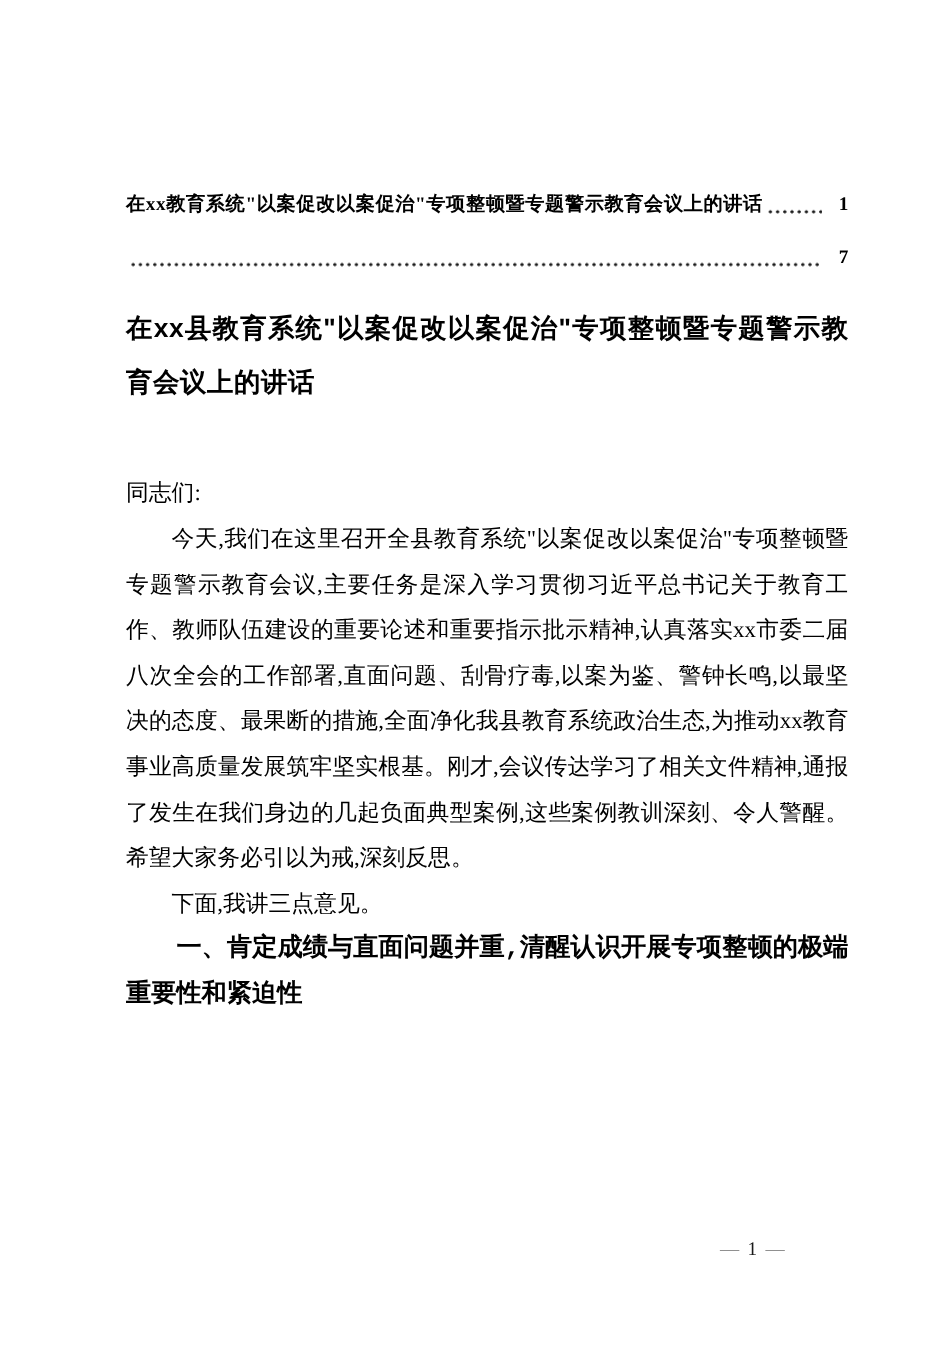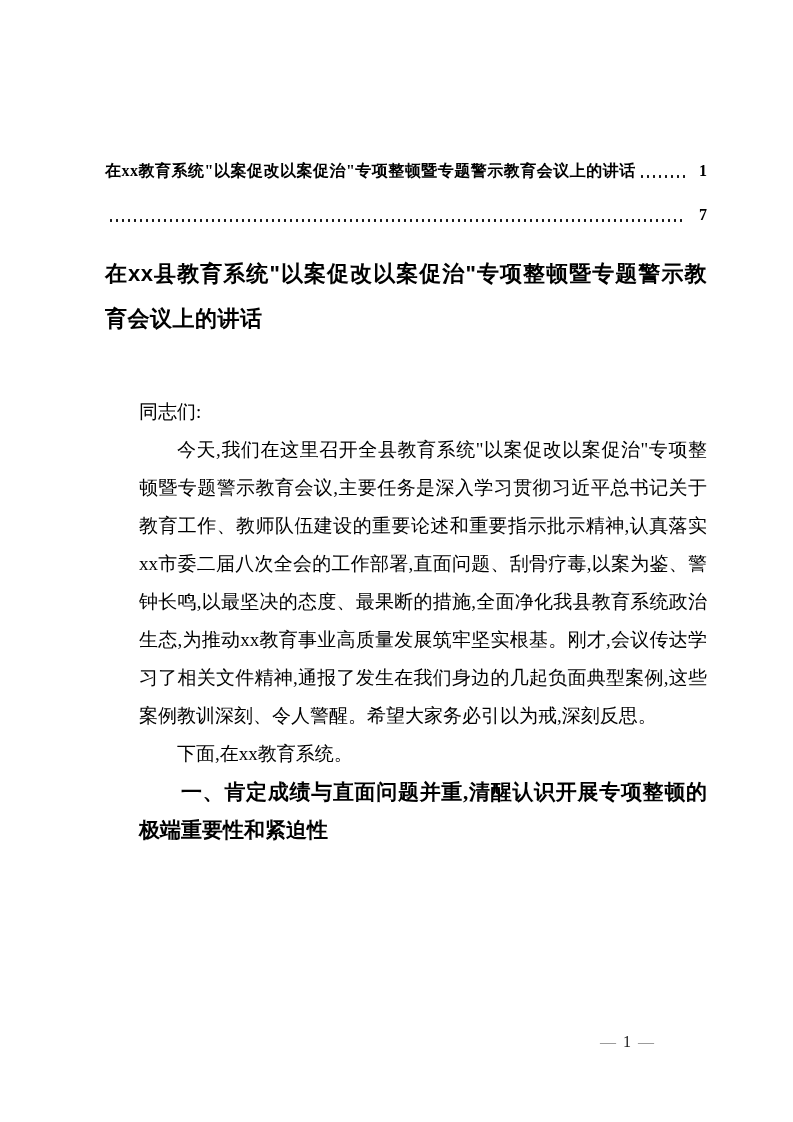--- a/index.html
+++ b/index.html
@@ -49,26 +49,25 @@
     text-align: justify;
     letter-spacing: 0.5px;
   }
 
   
   .doc-body {
     margin-top: 52px;
     font-size: 19px;
     line-height: 38px;
     text-align: justify;
-    margin-left: 34px;
   }
   .doc-body p { margin: 0; }
   .indent { text-indent: 38px; }
   .section-heading {
-    font-family: Liberation Serif, serif;
+    font-family: Liberation Mono, monospace;
     font-weight: 700;
     font-size: 21px;
     line-height: 38px;
     text-indent: 42px;
     text-align: justify;
   }
 
   
   .page-footer {
     position: absolute;
@@ -96,21 +95,21 @@
       <span class="toc-leader"></span>
       <span class="toc-page">7</span>
     </div>
   </nav>
 
   <h1 class="doc-title">在xx县教育系统"以案促改以案促治"专项整顿暨专题警示教育会议上的讲话</h1>
 
   <div class="doc-body">
     <p class="salutation">同志们:</p>
     <p class="indent">今天,我们在这里召开全县教育系统"以案促改以案促治"专项整顿暨专题警示教育会议,主要任务是深入学习贯彻习近平总书记关于教育工作、教师队伍建设的重要论述和重要指示批示精神,认真落实xx市委二届八次全会的工作部署,直面问题、刮骨疗毒,以案为鉴、警钟长鸣,以最坚决的态度、最果断的措施,全面净化我县教育系统政治生态,为推动xx教育事业高质量发展筑牢坚实根基。刚才,会议传达学习了相关文件精神,通报了发生在我们身边的几起负面典型案例,这些案例教训深刻、令人警醒。希望大家务必引以为戒,深刻反思。</p>
-    <p class="indent">下面,在xx教育系统。</p>
+    <p class="indent">下面,我讲三点意见。</p>
     <h2 class="section-heading">一、肯定成绩与直面问题并重,清醒认识开展专项整顿的极端重要性和紧迫性</h2>
   </div>
 
   <div class="page-footer">
     <span class="dash">—</span><span class="num">1</span><span class="dash">—</span>
   </div>
 
 </div>
 
 </body></html>

